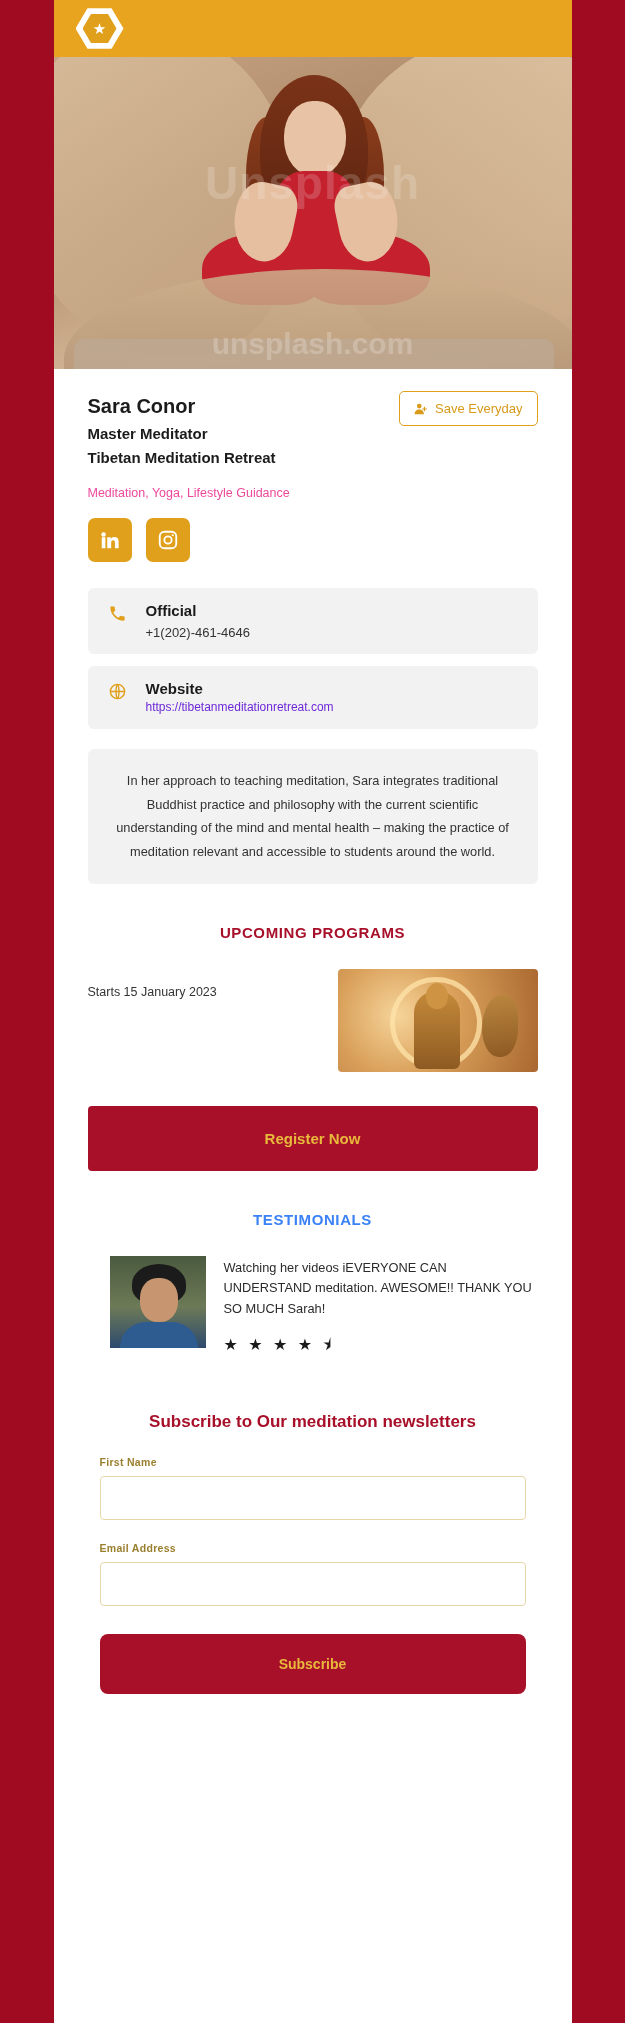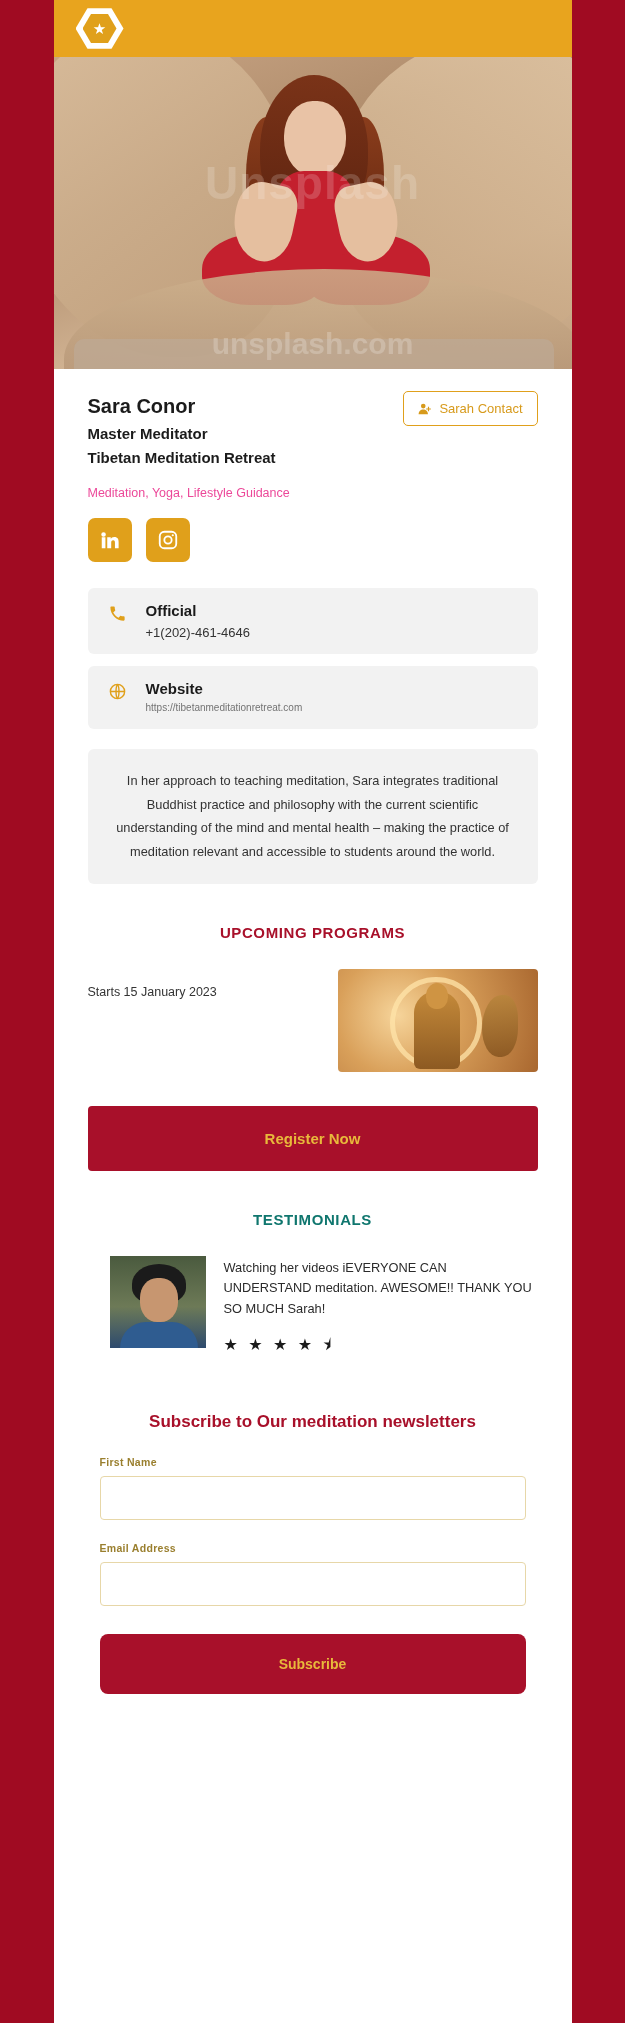--- a/index.html
+++ b/index.html
@@ -168,37 +168,37 @@
   
   .info-wrap { padding: 26px 34px 0 34px; display: flex; flex-direction: column; gap: 12px; }
   .info-row {
     background: #F2F2F2; border-radius: 6px;
     padding: 14px 18px;
     display: flex; align-items: flex-start; gap: 16px;
   }
   .info-ico { color: #E0A01B; font-size: 19px; width: 24px; text-align:center; padding-top: 2px;}
   .info-title { font-size: 15px; font-weight: 700; color: #1b1b1b; }
   .info-val { font-size: 13px; color: #333; margin-top: 6px; }
-  .info-link { font-size: 10px; color: #737373; margin-top: 7px; text-decoration: none; }
+  .info-link { font-size: 12px; color: #6d28d9; margin-top: 7px; text-decoration: none; }
 
   
   .bio {
     margin: 20px 34px 0 34px;
     background: #F2F2F2; border-radius: 6px;
     padding: 20px 24px;
     font-size: 12.8px; line-height: 1.85; color: #333; text-align: center;
   }
 
   
   .sec-title {
     text-align: center; font-size: 15px; font-weight: 700;
     letter-spacing: .6px; margin-top: 40px;
   }
   .sec-red { color: #A8102A; }
-  .sec-purple { color: #0f766e; text-align: center; }
+  .sec-purple { color: #3b82f6; text-align: center; }
 
   
   .program {
     display: flex; gap: 16px; align-items: flex-start;
     padding: 28px 34px 0 34px;
   }
   .prog-text { flex: 1; padding-top: 4px; }
   .prog-title { font-size: 16.5px; font-weight: 700; color: #1b1b1b; line-height: 1.35; }
   .prog-date { font-size: 12.5px; color: #333; margin-top: 12px; }
   .prog-img {
@@ -313,21 +313,21 @@
       <div class="role">Master Meditator</div>
       <div class="org">Tibetan Meditation Retreat</div>
       <div class="tags">Meditation, Yoga, Lifestyle Guidance</div>
 
       <div class="save-btn">
         <svg width="14" height="14" viewBox="0 0 24 24" fill="#D79A1B">
           <circle cx="9" cy="7" r="4"></circle>
           <path d="M1 21c0-4.4 3.6-8 8-8s8 3.6 8 8z"></path>
           <path d="M19 8v3h3v2h-3v3h-2v-3h-3v-2h3V8z"></path>
         </svg>
-        <span>Sarah Contact</span>
+        <span>Save Everyday</span>
       </div>
     </div>
 
     <div class="socials">
       <div class="soc">
         <svg width="22" height="22" viewBox="0 0 24 24" fill="#ffffff">
           <path d="M4.98 3.5a2.5 2.5 0 11-.02 5 2.5 2.5 0 01.02-5zM3 9h4v12H3zM9 9h3.8v1.7h.05c.53-.95 1.83-1.95 3.77-1.95 4.03 0 4.78 2.5 4.78 5.76V21h-4v-5.6c0-1.34-.03-3.06-1.9-3.06-1.9 0-2.2 1.45-2.2 2.96V21H9z"></path>
         </svg>
       </div>
       <div class="soc">

